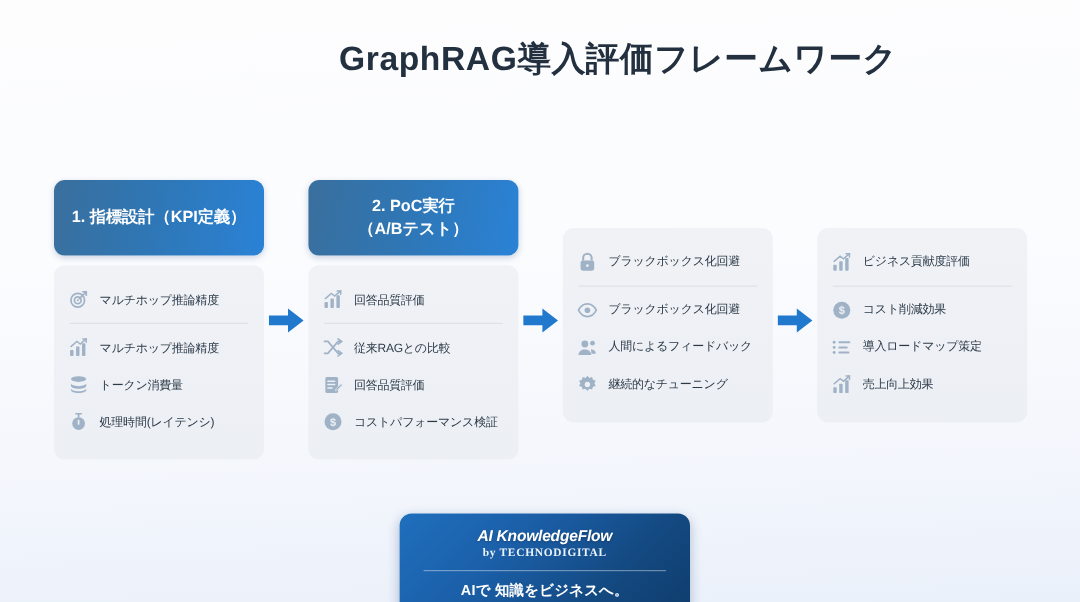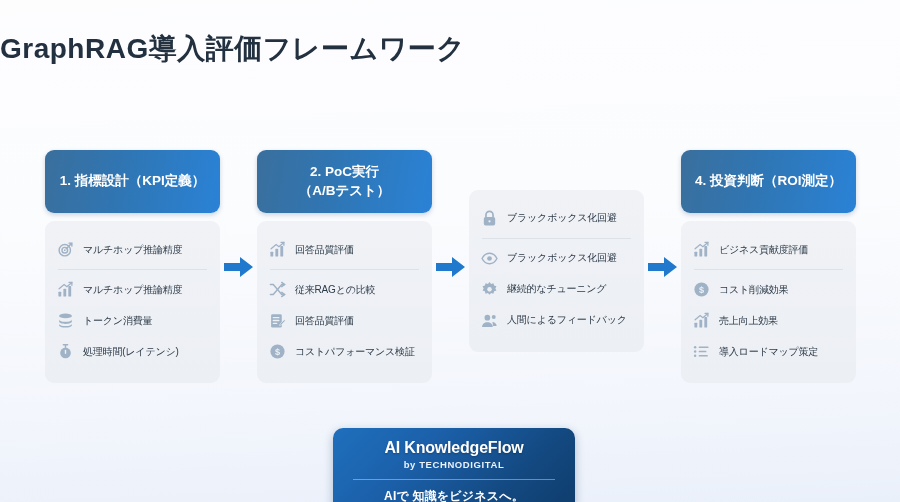--- a/index.html
+++ b/index.html
@@ -21,21 +21,21 @@
     width: 900px;
     height: 502px;
   }
 
   
   .title {
     position: absolute;
     top: 30px;
     left: 0;
     width: 748px;
-    text-align: left;
+    text-align: right;
     font-size: 28px;
     font-weight: bold;
     color: #22303f;
     letter-spacing: 0.5px;
   }
 
   
   .flow {
     position: absolute;
     top: 150px;
@@ -132,31 +132,33 @@
     height: 90px;
     border-radius: 10px 10px 0 0;
     background: linear-gradient(135deg, #1f6fbd 0%, #1b5fa8 35%, #13487f 72%, #0f3c6c 100%);
     box-shadow: 0 3px 10px rgba(20,60,110,0.3);
     padding: 11px 14px 0 14px;
     text-align: center;
     color: #ffffff;
     overflow: hidden;
   }
   .badge-title {
-    font-size: 16px;
+    font-size: 13px;
     font-weight: bold;
     letter-spacing: -0.2px;
     text-shadow: 0 1px 2px rgba(0,0,0,0.25);
+    font-style: italic;
   }
   .badge-sub {
     font-size: 9.5px;
     font-weight: bold;
     letter-spacing: 0.6px;
     margin-top: 2px;
     color: #eaf2fb;
+    font-family: Liberation Serif, serif;
   }
   .badge-rule {
     height: 1px;
     background: rgba(255,255,255,0.38);
     margin: 9px 6px 8px 6px;
   }
   .badge-tag {
     font-size: 12px;
     font-weight: bold;
     color: #ffffff;
@@ -311,52 +313,47 @@
             <svg width="17" height="17" viewBox="0 0 24 24" fill="none" stroke="currentColor" stroke-width="2">
               <path d="M1.5 12 C4 7 8 4.5 12 4.5 S20 7 22.5 12 C20 17 16 19.5 12 19.5 S4 17 1.5 12 Z"></path>
               <circle cx="12" cy="12" r="3.3" fill="currentColor" stroke="none"></circle>
             </svg>
           </span>
           <span class="txt">ブラックボックス化回避</span>
         </div>
         <div class="item">
           <span class="ico">
             <svg width="17" height="17" viewBox="0 0 24 24" fill="currentColor">
-              <path d="M12 1.5 l2.2 2.6 3.3 -1 1 3.3 3.3 1.1 -1.6 3 1.6 3 -3.3 1.1 -1 3.3 -3.3 -1 -2.2 2.6 -2.2 -2.6 -3.3 1 -1 -3.3 -3.3 -1.1 1.6 -3 -1.6 -3 3.3 -1.1 1 -3.3 3.3 1 z"></path>
-              <circle cx="12" cy="11.8" r="3.2" fill="#eceff4"></circle>
-            </svg>
-          </span>
-          <span class="txt">継続的なチューニング</span>
-        </div>
-        <div class="item">
-          <span class="ico">
-            <svg width="17" height="17" viewBox="0 0 24 24" fill="currentColor">
               <circle cx="9" cy="8" r="4"></circle>
               <path d="M1.5 21 c0 -4.2 3.4 -6.6 7.5 -6.6 s7.5 2.4 7.5 6.6 z"></path>
               <circle cx="18" cy="7" r="2.8"></circle>
               <path d="M16 14.2 c3.4 .2 6 2.3 6 5.4 h-5.2 c0 -2 -.4 -3.8 -.8 -5.4 z"></path>
             </svg>
           </span>
           <span class="txt">人間によるフィードバック</span>
         </div>
+        <div class="item">
+          <span class="ico">
+            <svg width="17" height="17" viewBox="0 0 24 24" fill="currentColor">
+              <path d="M12 1.5 l2.2 2.6 3.3 -1 1 3.3 3.3 1.1 -1.6 3 1.6 3 -3.3 1.1 -1 3.3 -3.3 -1 -2.2 2.6 -2.2 -2.6 -3.3 1 -1 -3.3 -3.3 -1.1 1.6 -3 -1.6 -3 3.3 -1.1 1 -3.3 3.3 1 z"></path>
+              <circle cx="12" cy="11.8" r="3.2" fill="#eceff4"></circle>
+            </svg>
+          </span>
+          <span class="txt">継続的なチューニング</span>
+        </div>
       </div>
     </div>
 
     <div class="arrow">
       <svg width="30" height="24" viewBox="0 0 30 24" fill="currentColor">
         <path d="M0 8 h16 V2 l13 10 -13 10 V16 H0 Z"></path>
       </svg>
     </div>
 
     <div class="stage">
-      <div class="stage-header">
-        <span>
-          <span>4. 投資判断（ROI測定）</span>
-        </span>
-      </div>
       <div class="stage-body">
         <div class="item">
           <span class="ico">
             <svg width="17" height="17" viewBox="0 0 24 24" fill="currentColor">
               <rect x="2" y="15" width="4" height="7" rx="1"></rect>
                 <rect x="9" y="11" width="4" height="11" rx="1"></rect>
                 <rect x="16" y="7" width="4" height="15" rx="1"></rect>
               <path d="M3 11 L10 5 L14 8 L21 2" fill="none" stroke="currentColor" stroke-width="1.8" stroke-linecap="round"></path>
               <path d="M17 2 h4 v4" fill="none" stroke="currentColor" stroke-width="1.8" stroke-linecap="round"></path>
             </svg>
@@ -365,46 +362,46 @@
         </div>
         <div class="divider"></div>
         <div class="item">
           <span class="ico">
             <svg width="17" height="17" viewBox="0 0 24 24" fill="currentColor">
               <circle cx="12" cy="12" r="10"></circle>
               <text x="12" y="17" text-anchor="middle" font-size="13" font-weight="bold" fill="#eceff4" font-family="'Liberation Sans', sans-serif">$</text>
             </svg>
           </span>
           <span class="txt">コスト削減効果</span>
-        </div>
-        <div class="item">
-          <span class="ico">
-            <svg width="17" height="17" viewBox="0 0 24 24" fill="currentColor">
-              <rect x="2" y="15" width="4" height="7" rx="1"></rect>
-                <rect x="9" y="11" width="4" height="11" rx="1"></rect>
-                <rect x="16" y="7" width="4" height="15" rx="1"></rect>
-              <path d="M3 11 L10 5 L14 8 L21 2" fill="none" stroke="currentColor" stroke-width="1.8" stroke-linecap="round"></path>
-              <path d="M17 2 h4 v4" fill="none" stroke="currentColor" stroke-width="1.8" stroke-linecap="round"></path>
-            </svg>
-          </span>
-          <span class="txt">売上向上効果</span>
         </div>
         <div class="item">
           <span class="ico">
             <svg width="17" height="17" viewBox="0 0 24 24" fill="currentColor">
               <circle cx="3" cy="6" r="1.7"></circle>
                 <circle cx="3" cy="12" r="1.7"></circle>
                 <circle cx="3" cy="18" r="1.7"></circle>
               <rect x="8" y="4.8" width="14" height="2.4" rx="1.2"></rect>
               <rect x="8" y="10.8" width="11" height="2.4" rx="1.2"></rect>
               <rect x="8" y="16.8" width="13" height="2.4" rx="1.2"></rect>
             </svg>
           </span>
           <span class="txt">導入ロードマップ策定</span>
         </div>
+        <div class="item">
+          <span class="ico">
+            <svg width="17" height="17" viewBox="0 0 24 24" fill="currentColor">
+              <rect x="2" y="15" width="4" height="7" rx="1"></rect>
+                <rect x="9" y="11" width="4" height="11" rx="1"></rect>
+                <rect x="16" y="7" width="4" height="15" rx="1"></rect>
+              <path d="M3 11 L10 5 L14 8 L21 2" fill="none" stroke="currentColor" stroke-width="1.8" stroke-linecap="round"></path>
+              <path d="M17 2 h4 v4" fill="none" stroke="currentColor" stroke-width="1.8" stroke-linecap="round"></path>
+            </svg>
+          </span>
+          <span class="txt">売上向上効果</span>
+        </div>
       </div>
     </div>
 
   </div>
 
   <div class="badge">
     <div class="badge-title">AI KnowledgeFlow</div>
     <div class="badge-sub">by TECHNODIGITAL</div>
     <div class="badge-rule"></div>
     <div class="badge-tag">AIで 知識をビジネスへ。</div>

